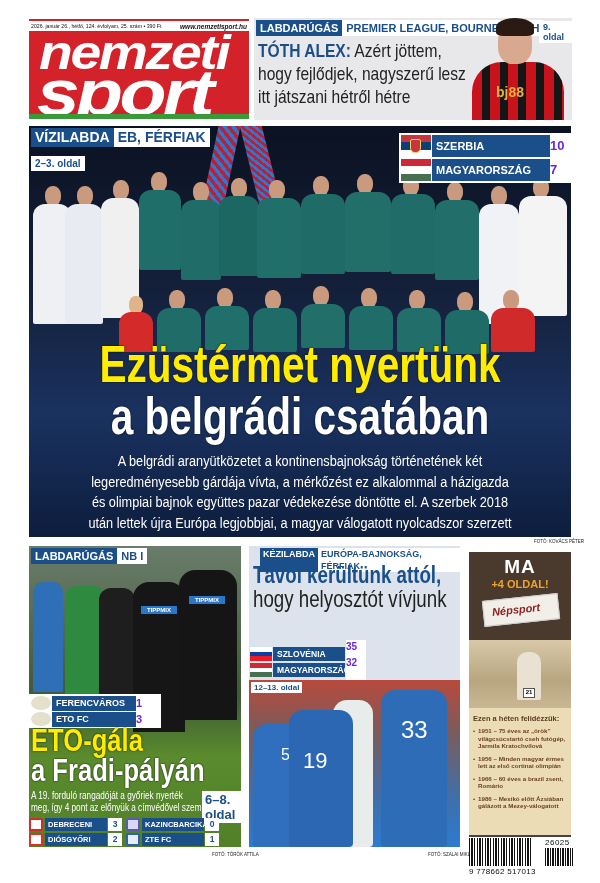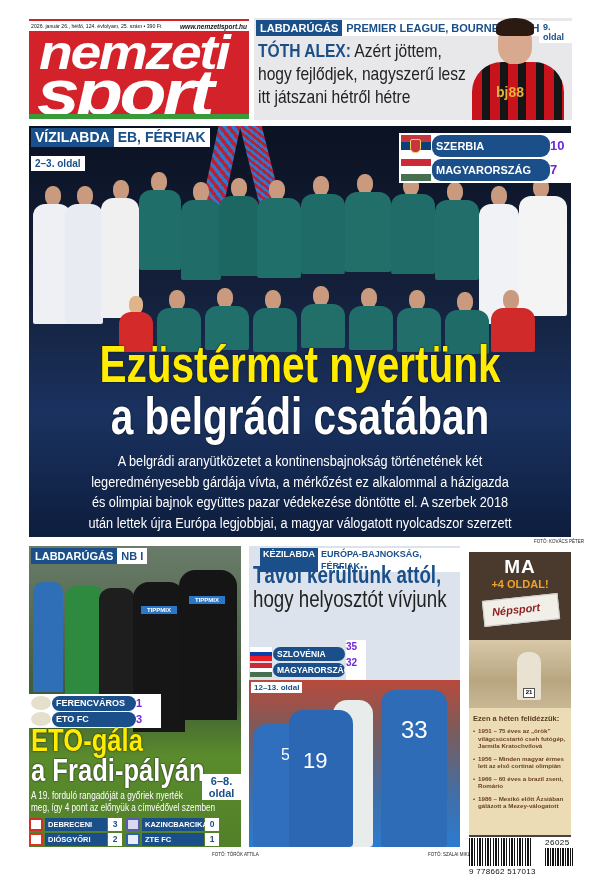--- a/index.html
+++ b/index.html
@@ -33,21 +33,21 @@
     background: linear-gradient(180deg, #0b1222 0%, #14203a 40%, #1a3260 70%, #0d1d3d 100%); }
   #main-story .stage-light { position: absolute; left: 180px; top: 0; width: 22px; height: 90px; background: repeating-linear-gradient(45deg,#3b7fd9 0 3px,#c5243c 3px 6px); transform: skewX(-12deg); opacity: .9; }
   #main-story .stage-light.b { left: 222px; transform: skewX(14deg); }
   #main-story .tags { position: absolute; left: 2px; top: 2px; display: flex; }
   #main-story .tags .tag-dark, #main-story .tags .tag-light { font-size: 14px; line-height: 17px; }
   #main-story .page { position: absolute; left: 2px; top: 30px; background: #fff; color: #1a4f8a; font-weight: bold; font-size: 10px; padding: 2px 4px; }
 
   .scorebox { position: absolute; background: #fff; border: 1px solid #fff; }
   .scorebox .row { display: flex; align-items: center; height: 24px; }
   .scorebox .flag { width: 30px; height: 22px; margin: 1px; }
-  .scorebox .team { background: #1a4f8a; color: #fff; font-weight: bold; font-size: 11px; height: 22px; line-height: 22px; padding-left: 4px; margin: 1px 0; border-radius: 9px; }
+  .scorebox .team { background: #1a4f8a; color: #fff; font-weight: bold; font-size: 11px; height: 22px; line-height: 22px; padding-left: 4px; margin: 1px 0; }
   .scorebox .score { color: #6d28d9; font-weight: bold; font-size: 13px; text-align: left; height: 22px; line-height: 22px; }
 
   #main-score { left: 370px; top: 7px; }
   #main-score .team { width: 118px; }
   #main-score .score { width: 30px; }
 
   .flag-srb { background: linear-gradient(180deg,#c6363c 0 33%,#0c4076 33% 66%,#fff 66%); position: relative; }
   .flag-srb::after { content: ""; position: absolute; left: 9px; top: 4px; width: 9px; height: 12px; background: #c6363c; border: 1px solid #f0d060; border-radius: 2px 2px 5px 5px; }
   .flag-hun { background: linear-gradient(180deg,#ce2939 0 33%,#fff 33% 66%,#477050 66%); }
   .flag-svn { background: linear-gradient(180deg,#fff 0 33%,#0b3ea8 33% 66%,#ed1c24 66%); }
@@ -71,21 +71,21 @@
   #football .players .fp { position: absolute; }
   #football .scorebox { left: 0; top: 148px; }
   #football .scorebox .flag { width: 20px; height: 14px; border-radius: 50%; background: #e5e0cc; }
   #football .scorebox .row { height: 16px; }
   #football .scorebox .team { width: 84px; font-size: 9px; height: 15px; line-height: 15px; }
   #football .scorebox .score { width: 24px; font-size: 11px; height: 15px; line-height: 15px; }
   #football .hl1 { position: absolute; left: 2px; top: 178px; font-size: 32px; font-weight: bold; color: #ffec00; line-height: 32px; transform: scaleX(0.8); transform-origin: left; text-shadow: 0 0 2px #000; }
   #football .hl2 { position: absolute; left: 2px; top: 208px; font-size: 32px; font-weight: bold; color: #fff; line-height: 32px; transform: scaleX(0.8); transform-origin: left; text-shadow: 0 0 2px #000; width: 260px; }
   #football .lede { position: absolute; left: 2px; top: 244px; width: 210px; font-size: 10px; line-height: 12px; color: #fff; }
   #football .lede span { display: block; transform: scaleX(0.82); transform-origin: left; white-space: nowrap; }
-  #football .page { position: absolute; left: 173px; top: 228px; background: #fff; color: #1a4f8a; font-weight: bold; font-size: 11px; padding: 1px 3px; text-align: center; }
+  #football .page { position: absolute; left: 173px; top: 245px; background: #fff; color: #1a4f8a; font-weight: bold; font-size: 13px; padding: 1px 3px; }
   #football .results { position: absolute; left: 0; top: 271px; width: 212px; display: flex; gap: 4px; }
   #football .results .col { display: flex; flex-direction: column; gap: 1px; }
   #football .results .r { display: flex; height: 14px; align-items: center; }
   #football .results .crest { width: 14px; height: 13px; margin-right: 2px; border-radius: 2px; background: #fff; }
   #football .results .rt { background: #1a4f8a; color: #fff; font-weight: bold; font-size: 7.5px; height: 13px; line-height: 13px; padding-left: 3px; width: 62px; }
   #football .results .rs { background: #fff; color: #1a4f8a; font-weight: bold; font-size: 8.5px; height: 13px; line-height: 13px; width: 14px; text-align: center; margin-left: 1px; }
 
   
   #handball { position: absolute; left: 249px; top: 546px; width: 211px; height: 301px; overflow: hidden; background: #dde3ec; }
   #handball .tags { position: absolute; left: 11px; top: 2px; display: flex; }

